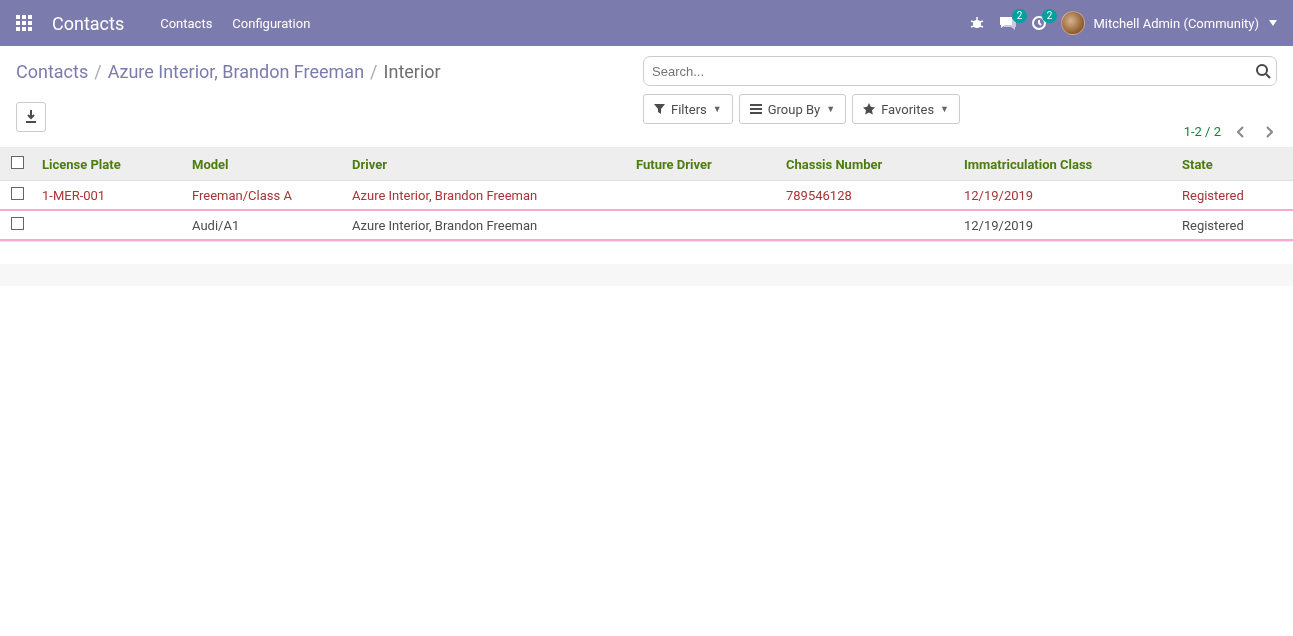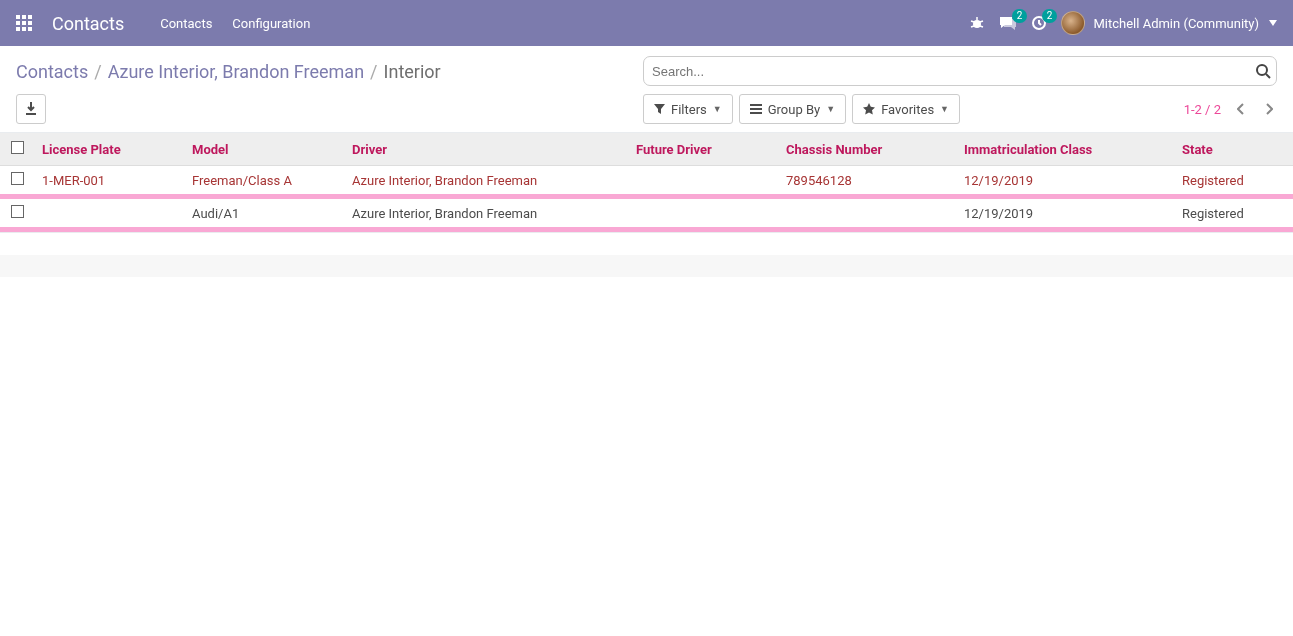--- a/index.html
+++ b/index.html
@@ -25,32 +25,32 @@
 .breadcrumb { font-size: 18px; display: flex; align-items: center; gap: 6px; flex: 1;}
 .breadcrumb .link { color: #7c7bad; cursor: pointer; }
 .breadcrumb .sep { color: #aaa; }
 .breadcrumb .current { color: #6f6f6f; }
 .search-wrap { width: 634px; position: relative; }
 .search-input { width: 100%; height: 30px; border: 1px solid #ccc; border-radius: 7px; padding: 4px 30px 4px 8px; font-size: 13px; outline: none; }
 .search-icon-btn { position: absolute; right: 6px; top: 50%; transform: translateY(-50%); cursor: pointer; color: #555; }
 
 .cp-row2 { display: flex; align-items: center; }
 .export-btn { width: 30px; height: 30px; border: 1px solid #ccc; border-radius: 3px; background: #fff; display:flex; align-items:center; justify-content:center; cursor:pointer; margin-right: 8px;}
-.filter-group { display: flex; gap: 6px; margin-left: auto; width: 634px;}
+.filter-group { display: flex; gap: 0; margin-left: auto; width: 634px; flex-direction: column;}
 .filter-group .fg-left { display:flex; gap:6px; }
 .btn { height: 30px; border: 1px solid #ccc; border-radius: 3px; background: #fff; padding: 0 10px; display: flex; align-items: center; gap: 6px; font-size: 13px; cursor: pointer; color: #4c4c4c;}
 .btn .caret { font-size: 9px; color: #666; }
-.pager-area { margin-left: auto; display: flex; align-items: center; gap: 12px; color: #ec4899; font-size: 13px;}
+.pager-area { margin-left: auto; display: flex; align-items: center; gap: 12px; color: #15803d; font-size: 13px;}
 .pager-btn { cursor: pointer; color: #888; padding: 0 4px; }
 
 
 .table-wrap { border-bottom: 1px solid #e9ecef; }
 table { width: 100%; border-collapse: collapse; font-size: 13px; }
-thead th { background: #eee; color: #be185d; font-weight: 700; text-align: left; padding: 8px 8px; border-bottom: 1px solid #ddd; }
-tbody td { padding: 6px 8px; border-bottom: 5px solid #f9a8d4; }
+thead th { background: #eee; color: #4d7c0f; font-weight: 700; text-align: left; padding: 8px 8px; border-bottom: 1px solid #ddd; }
+tbody td { padding: 6px 8px; border-bottom: 2px solid #f9a8d4; }
 .col-cb { width: 34px; text-align: center; }
 .col-license { width: 150px; }
 .col-model { width: 160px; }
 .col-driver { width: 284px; }
 .col-future { width: 150px; }
 .col-chassis { width: 178px; }
 .col-immat { width: 218px; }
 .col-state { width: 100px; }
 .row-red td { color: #a73535; }
 .checkbox { width: 13px; height: 13px; border: 1px solid #666; display: inline-block; background:#fff; cursor:pointer;}

